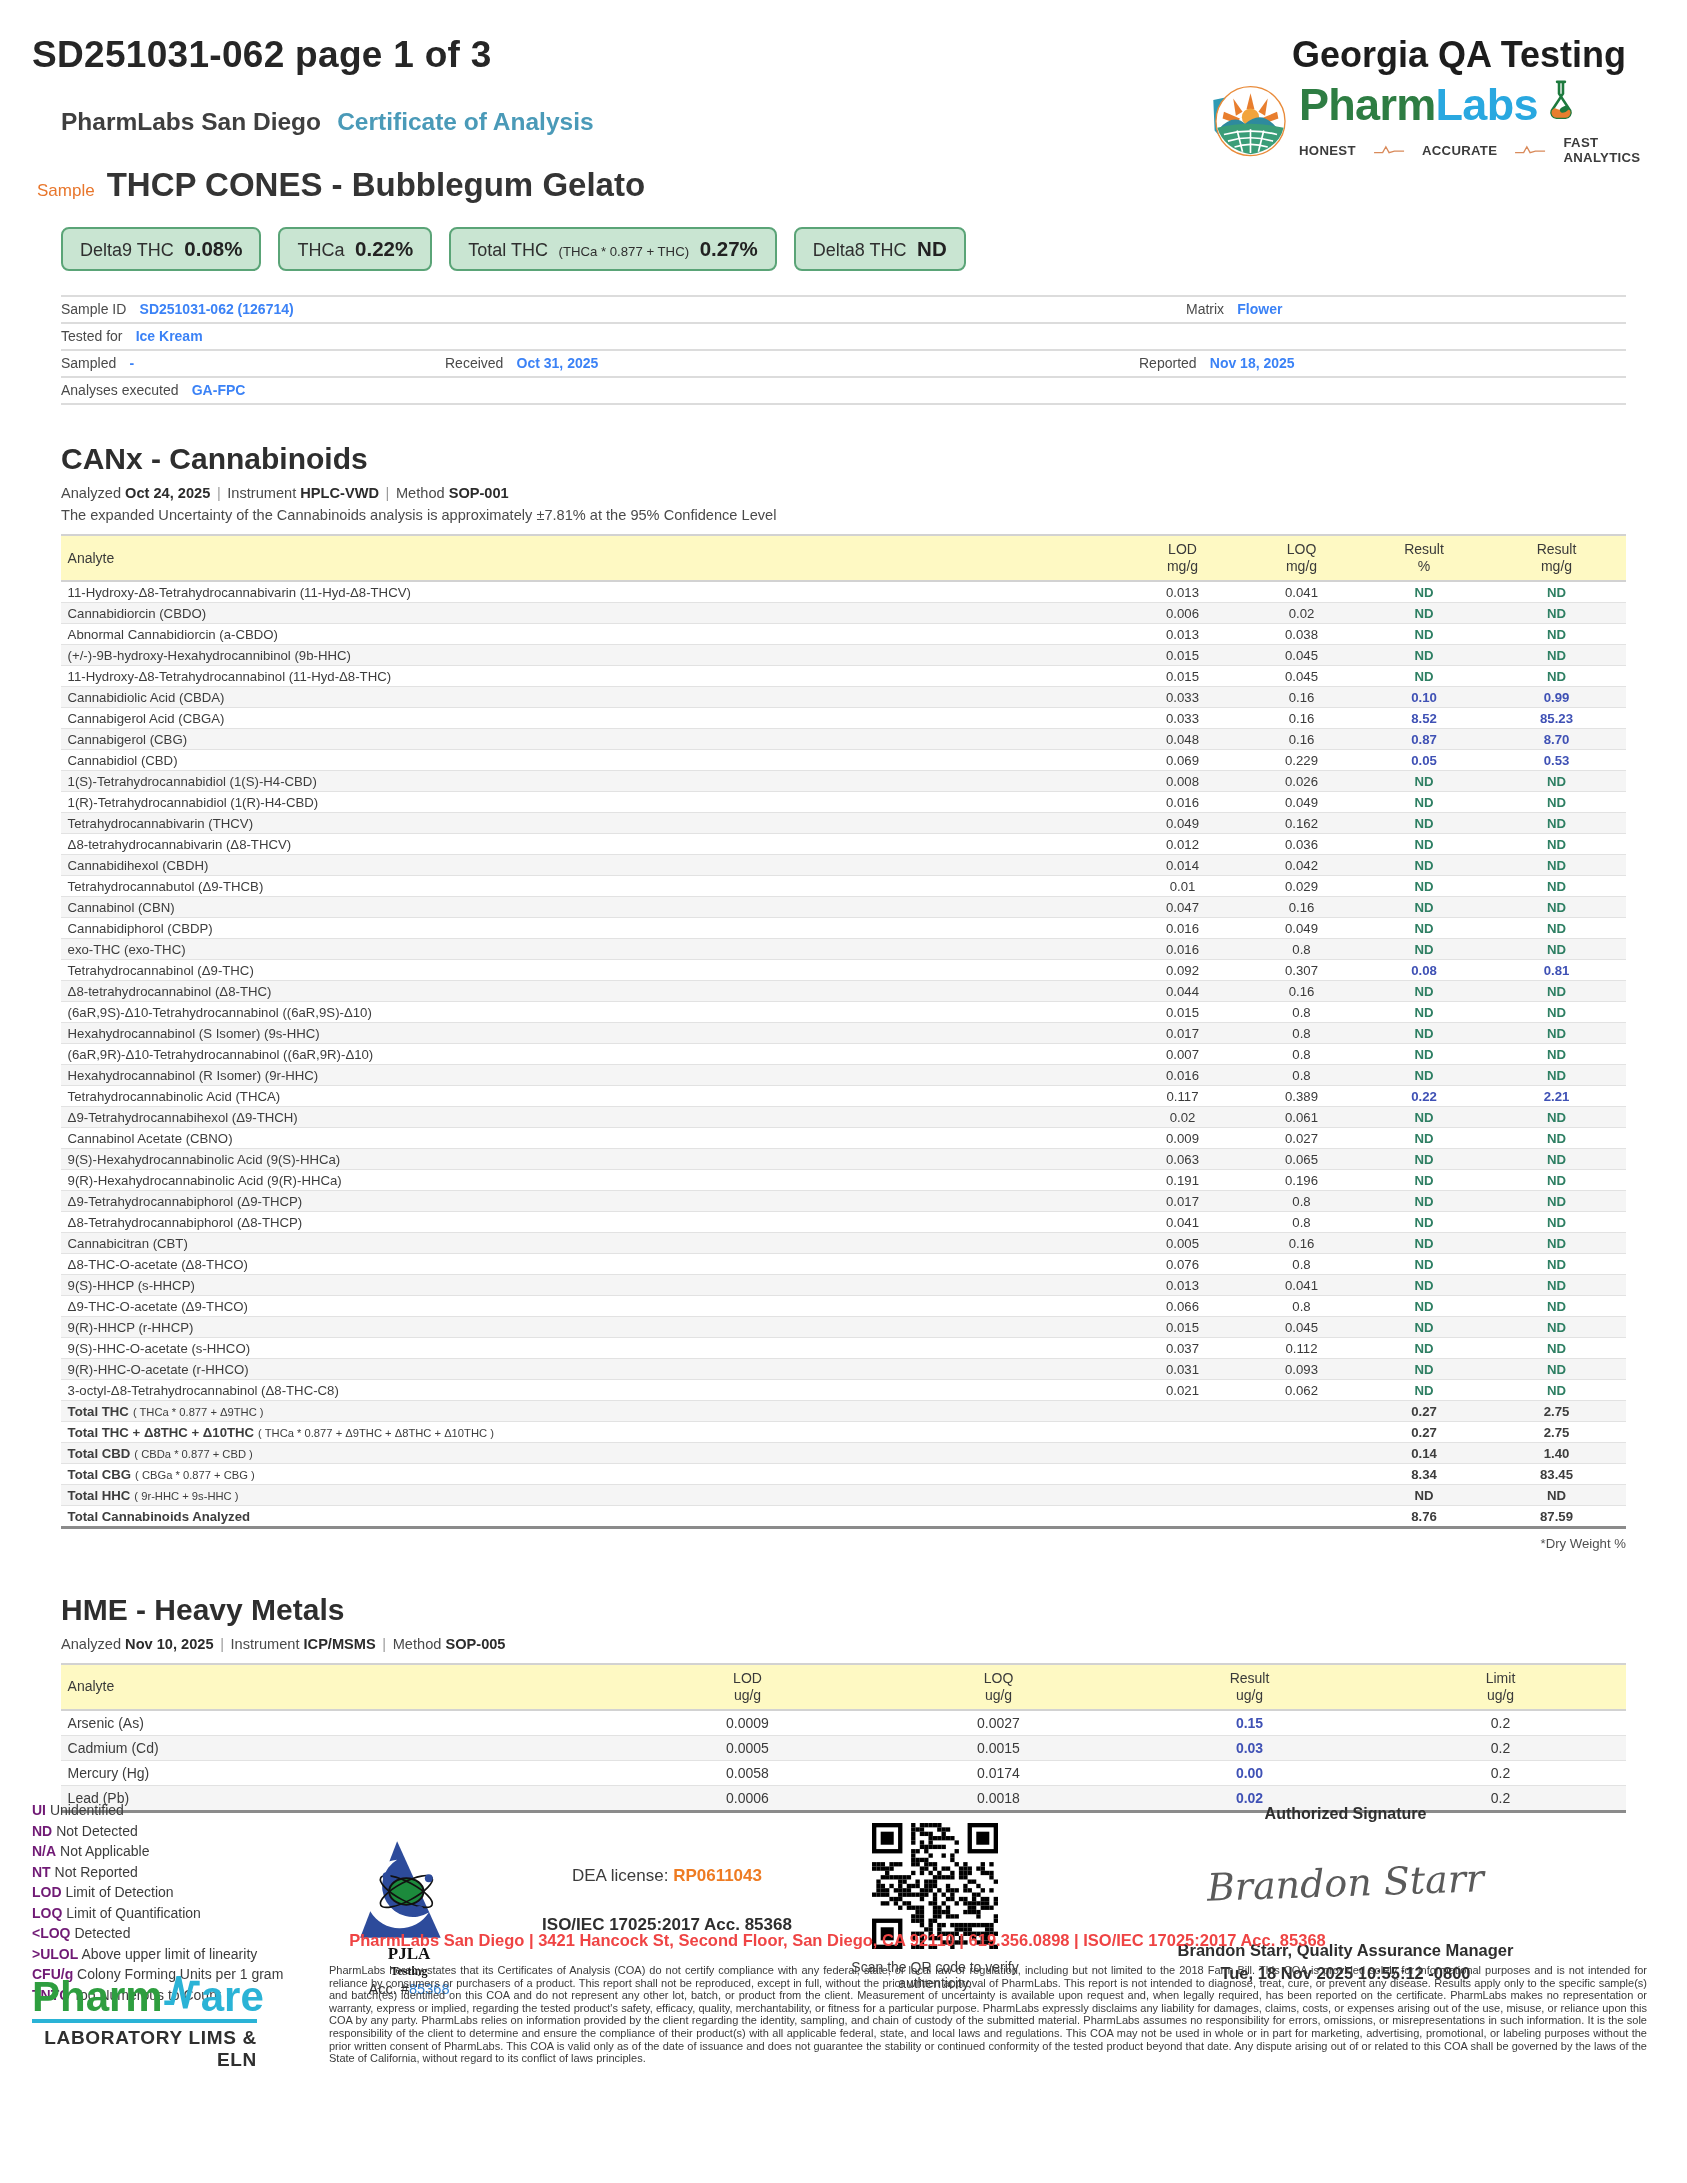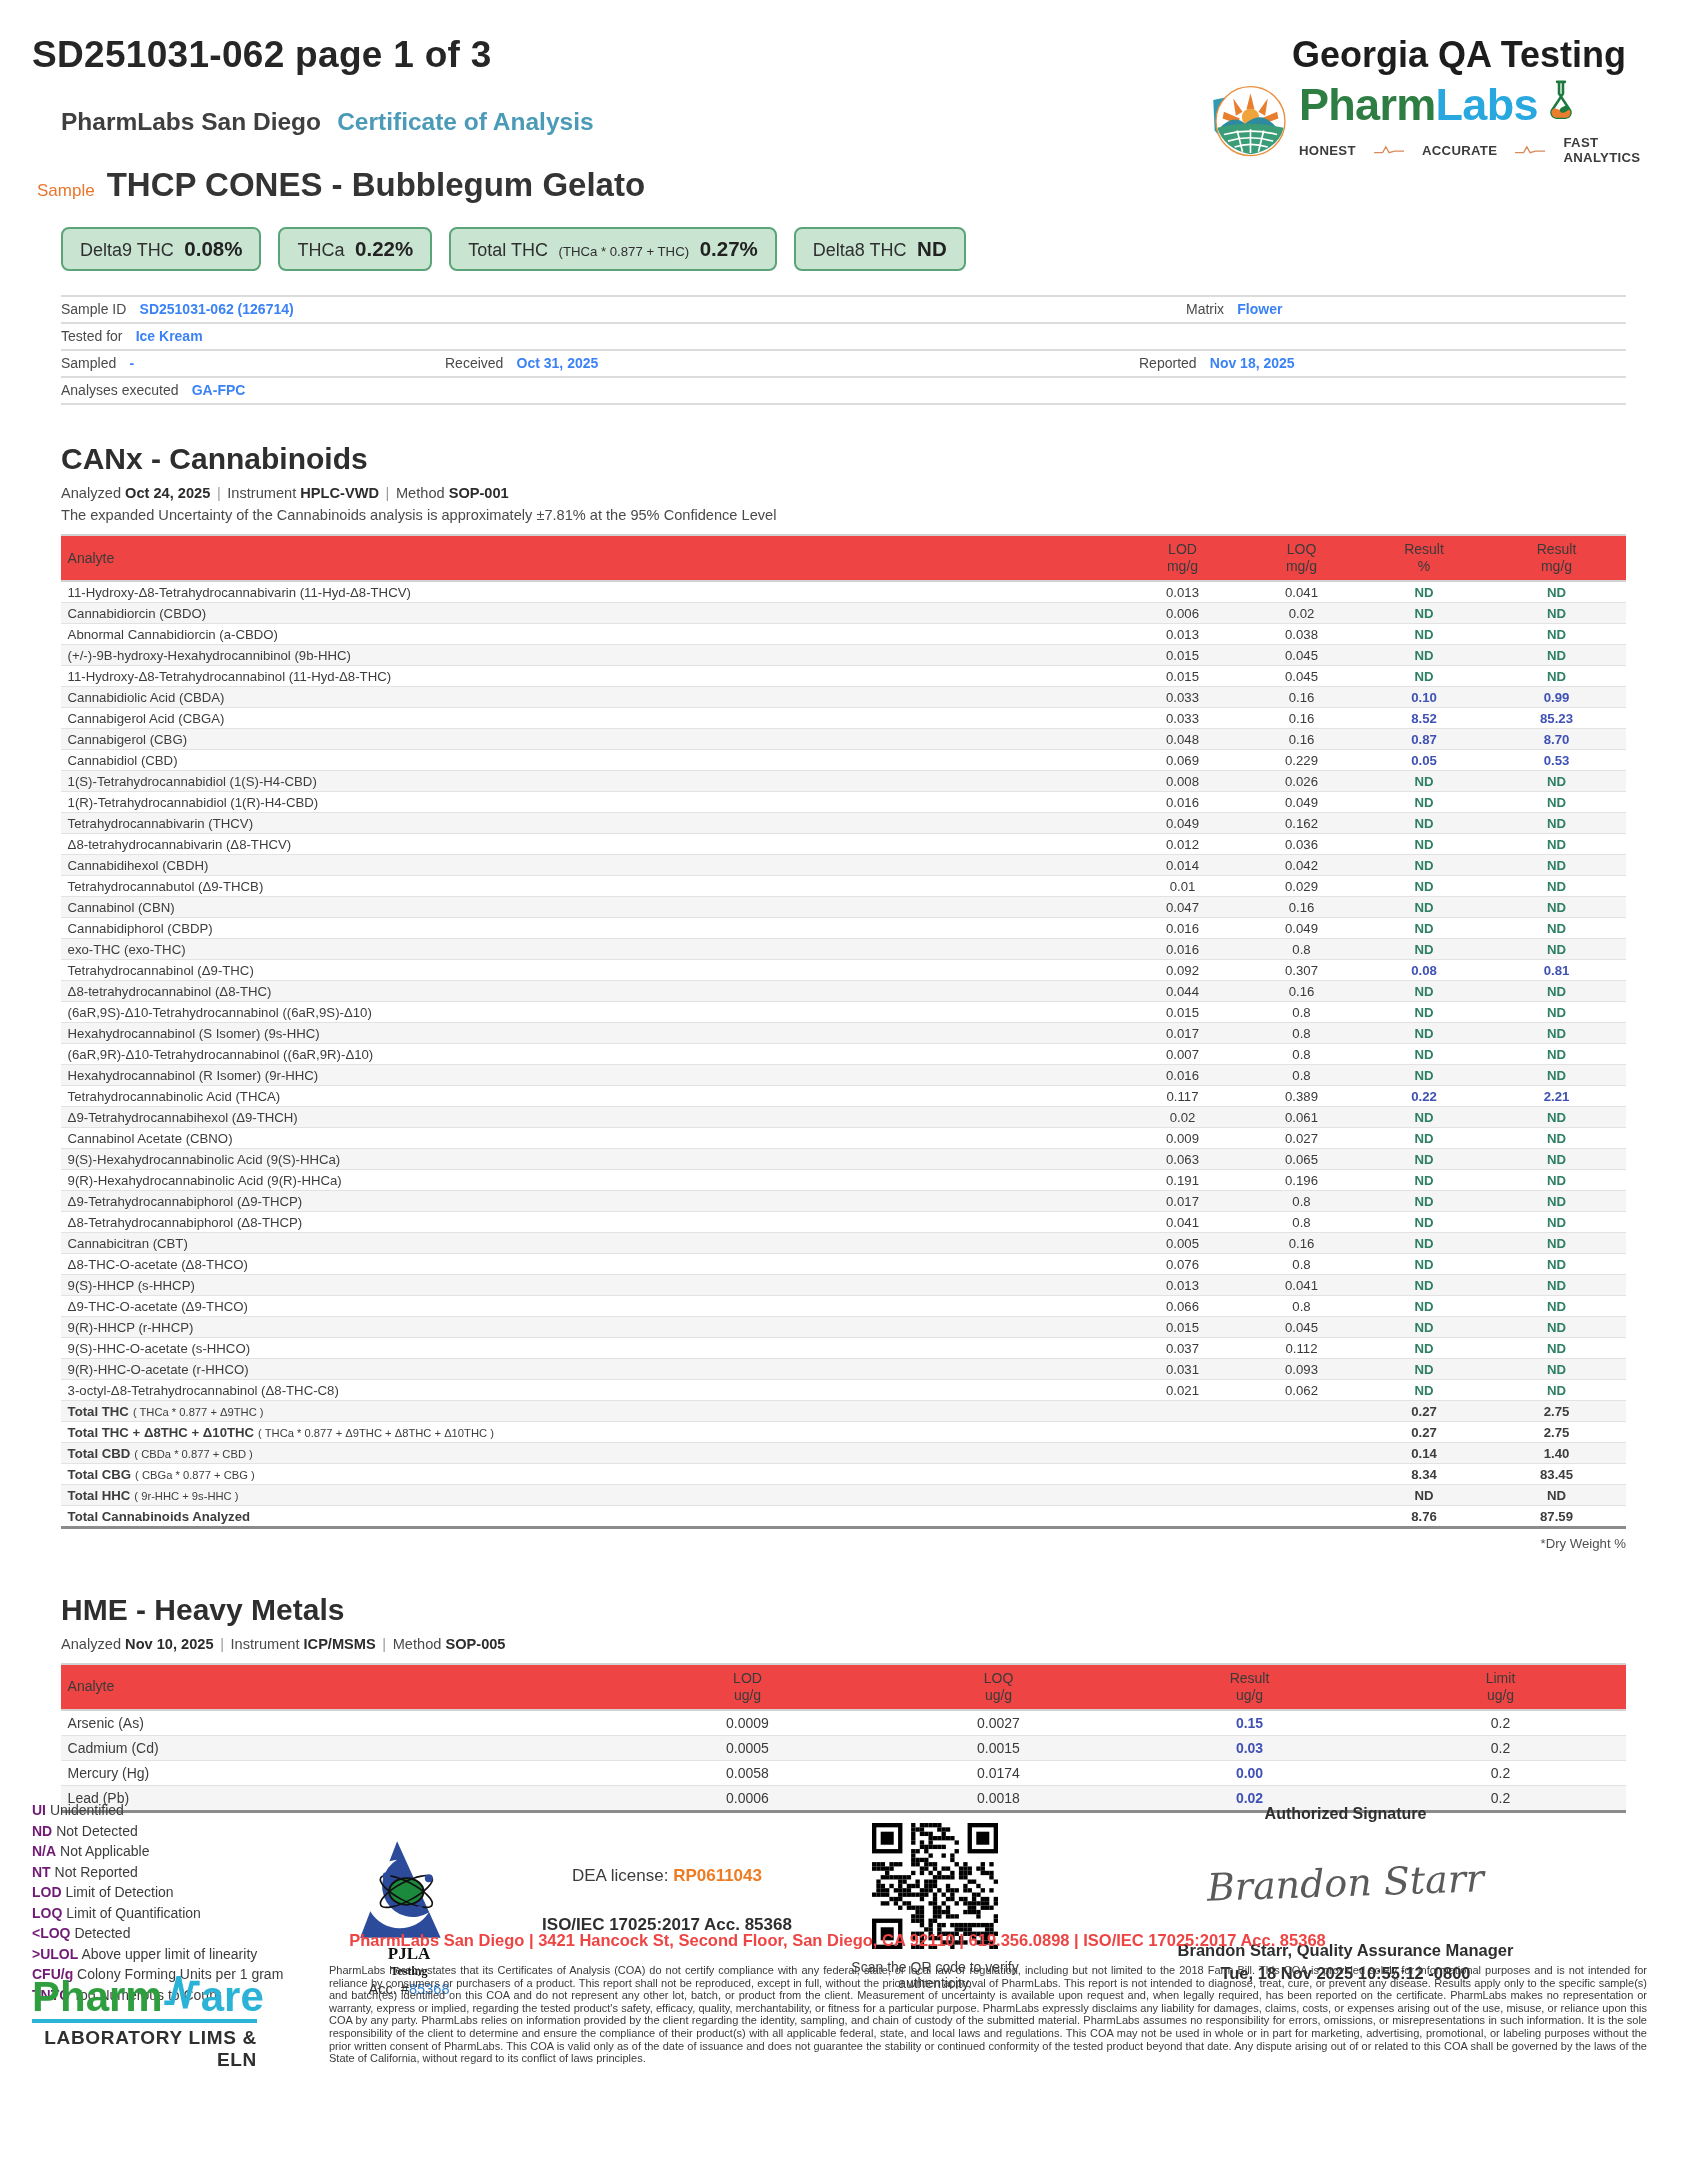--- a/index.html
+++ b/index.html
@@ -45,21 +45,21 @@
   
   .sect-title{font-size:30px;font-weight:700;color:#2e2e2e;margin:0;}
   .canx{margin:37px 61px 0 61px;}
   .meta{font-size:14.6px;color:#4a4a4a;margin-top:9.3px;}
   .meta b{color:#2c2c2c;}
   .meta .sep{color:#9b9b9b;margin:0 6.6px;}
   .note{font-size:14.6px;color:#4a4a4a;margin-top:6.6px;}
 
   
   .tbl{margin-top:10.6px;}
-  .thead{display:flex;align-items:center;background:#ef4444;border-top:2px solid #d2d2d2;border-bottom:2px solid #d2d2d2;font-size:14px;color:#3a3a3a;padding:5.3px 0;}
+  .thead{display:flex;align-items:center;background:#fef9c3;border-top:2px solid #d2d2d2;border-bottom:2px solid #d2d2d2;font-size:14px;color:#3a3a3a;padding:5.3px 0;}
   .thead .hcell{text-align:center;line-height:1.2;}
   .crow{display:flex;align-items:center;height:20px;border-bottom:1.3px solid #e2e2e2;font-size:13.2px;}
   .crow:nth-child(even){background:#f5f5f5;}
   .c-an{flex:1;padding-left:6.6px;white-space:nowrap;overflow:hidden;color:#3d3d3d;}
   .an-formula{font-size:11.2px;margin-left:4px;color:#3d3d3d;}
   .an-formula:empty{display:none;}
   .c-num{width:119px;text-align:center;color:#3a3a3a;}
   .c-num.w2{width:126px;}
   .c-num.w3{width:139px;}
   .cls-nd .res{color:#2e7f63;font-weight:600;}

